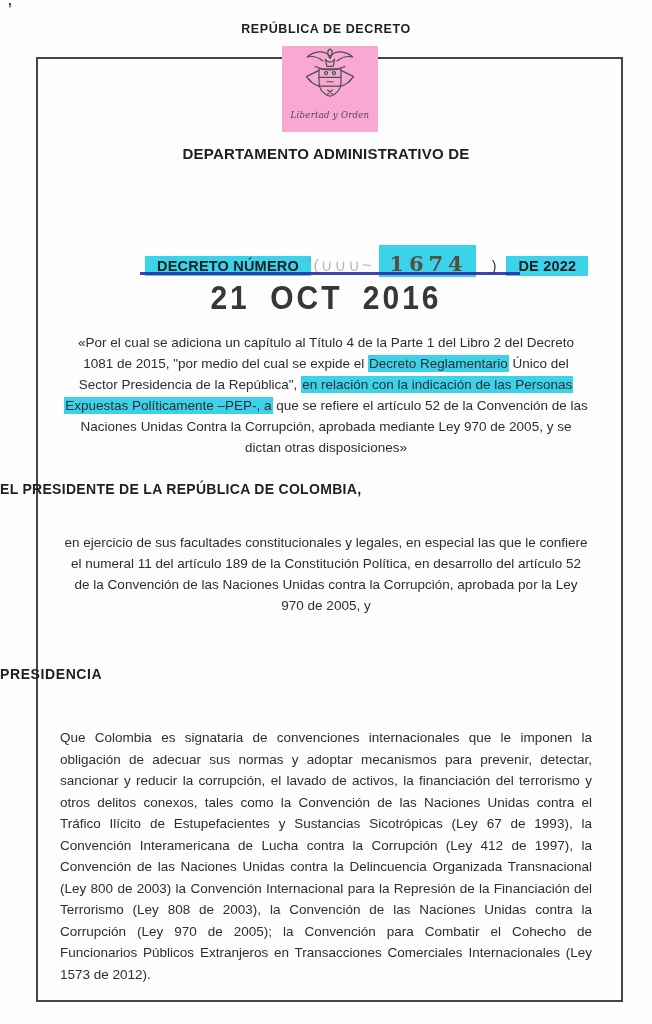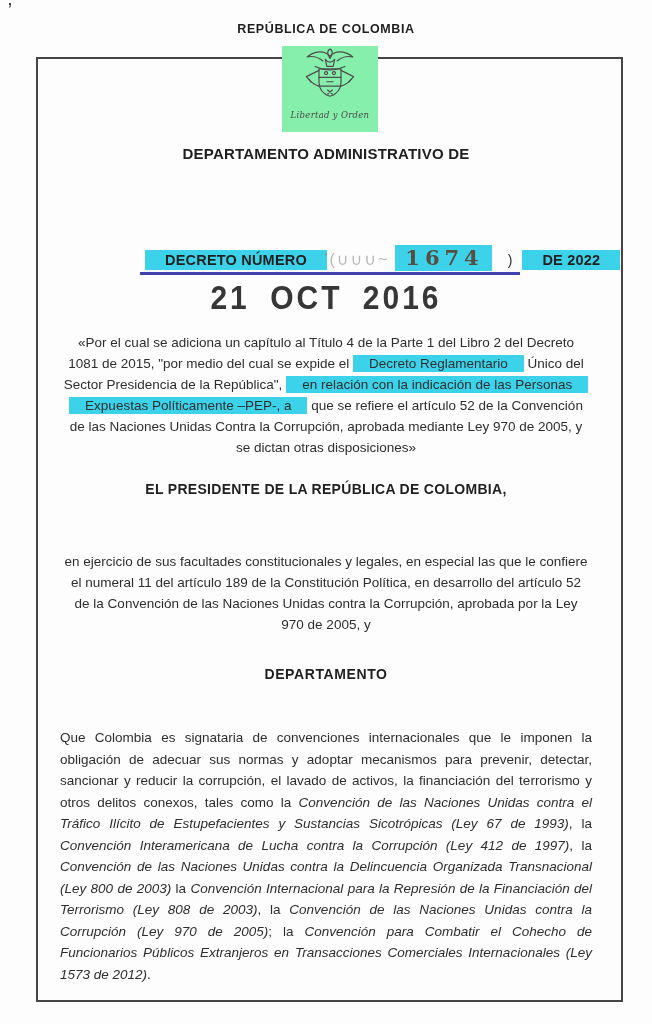--- a/index.html
+++ b/index.html
@@ -28,51 +28,51 @@
     text-align:center;font-size:12.5px;font-weight:700;
     letter-spacing:.6px;color:var(--ink-bold);
   }
   .frame{
     position:absolute;left:36px;top:57px;width:587px;height:945px;
     border:2px solid var(--line);
     background:#fdfdfd;
   }
   .emblem{
     position:absolute;left:282px;top:46px;width:96px;height:86px;
-    background:#86efac;
+    background:#f9a8d4;
     display:flex;flex-direction:column;align-items:center;
   }
   .emblem svg{display:block;}
   .emblem-motto{
     font-family:"DejaVu Serif", serif;
     font-style:italic;font-size:8.5px;color:#4a4a4a;
     margin-top:-2px;letter-spacing:.3px;
   }
   .dept-heading{
     position:absolute;top:143px;left:0;width:652px;
     text-align:center;font-weight:700;font-size:15px;line-height:21px;
     color:var(--ink-bold);letter-spacing:.2px;
   }
   .decree-row{
     position:absolute;left:145px;top:245px;width:375px;
     display:flex;align-items:baseline;white-space:nowrap;
   }
   .hl{background:var(--hl);}
   .decree-label,.decree-year{
     font-size:14.5px;font-weight:700;color:var(--ink-bold);
-    padding:2px 20px;letter-spacing:.2px;
+    padding:2px 12px;letter-spacing:.2px;
   }
   .stamp-trace{
     font-size:16px;color:#7d7d7d;opacity:.55;
     letter-spacing:2px;margin-left:-3px;
   }
   .decree-number{
     font-family:"DejaVu Serif", serif;
     font-size:21px;font-weight:600;color:#584d42;
-    letter-spacing:5px;padding:0 8px 1px 10px;margin-left:6px;
+    letter-spacing:5px;padding:6px 8px 1px 10px;margin-left:6px;
   }
   .decree-paren{
     font-size:14px;color:var(--ink);margin:0 10px 0 16px;
   }
   .blue-rule{
     position:absolute;left:140px;top:272px;width:380px;height:2.5px;
     background:var(--rule);opacity:.9;
   }
   .date-stamp{
     position:absolute;top:281px;left:0;width:652px;
@@ -80,38 +80,38 @@
     font-size:30px;font-weight:700;color:#373737;
     letter-spacing:3px;word-spacing:9px;
     transform:scaleY(1.08);
   }
   .para{
     position:absolute;left:62px;width:528px;
     font-size:13.5px;line-height:21px;color:var(--ink);
   }
   .para.centered{text-align:center;}
   .para.justified{text-align:justify;left:60px;width:532px;line-height:21.5px;}
-  .para .hl{padding:1px 16px;box-decoration-break:clone;-webkit-box-decoration-break:clone;}
-  .para .it{font-style:italic;}
+  .para .hl{padding:1px 1px;box-decoration-break:clone;-webkit-box-decoration-break:clone;}
+  .para .it{}
   .section-heading{
-    position:absolute;left:0;width:652px;text-align:center;
+    position:absolute;left:0;width:652px;text-align:left;
     font-weight:700;font-size:14px;color:var(--ink-bold);letter-spacing:.3px;
   }
   .preamble-quote{top:332px;}
   .president-heading{top:481px;}
-  .powers-para{top:551px;}
+  .powers-para{top:532px;}
   .considering-heading{top:666px;letter-spacing:.6px;}
   .considering-para{top:727px;}
 </style>
 </head>
 <body>
 
 <span class="stray-mark">’</span>
 
-<div class="republic-header">REPÚBLICA DE COLOMBIA</div>
+<div class="republic-header">REPÚBLICA DE DECRETO</div>
 
 <div class="frame"></div>
 
 <div class="emblem">
   <span>
     <svg viewBox="0 0 100 84" width="92" height="66" aria-hidden="true">
       <g stroke="#4d4d4d" fill="none" stroke-width="1.5" stroke-linecap="round" stroke-linejoin="round">
         <path d="M50 13 C43 5 30 6 21 14 C29 12 36 15 41 19"></path>
         <path d="M50 13 C57 5 70 6 79 14 C71 12 64 15 59 19"></path>
         <path d="M50 4 q4 2 2.5 7 l-2.5 5 l-2.5 -5 q-1.5 -5 2.5 -7 z"></path>
@@ -148,15 +148,15 @@
 <div class="blue-rule"></div>
 
 <div class="date-stamp">21 OCT 2016</div>
 
 <div class="para centered preamble-quote"><span>«Por el cual se adiciona un capítulo al Título 4 de la Parte 1 del Libro 2 del Decreto 1081 de 2015, "por medio del cual se expide el </span><span class="hl">Decreto Reglamentario</span><span> Único del Sector Presidencia de la República", </span><span class="hl">en relación con la indicación de las Personas Expuestas Políticamente –PEP-, a</span><span> que se refiere el artículo 52 de la Convención de las Naciones Unidas Contra la Corrupción, aprobada mediante Ley 970 de 2005, y se dictan otras disposiciones»</span></div>
 
 <div class="section-heading president-heading">EL PRESIDENTE DE LA REPÚBLICA DE COLOMBIA,</div>
 
 <div class="para centered powers-para">en ejercicio de sus facultades constitucionales y legales, en especial las que le confiere el numeral 11 del artículo 189 de la Constitución Política, en desarrollo del artículo 52 de la Convención de las Naciones Unidas contra la Corrupción, aprobada por la Ley 970 de 2005, y</div>
 
-<div class="section-heading considering-heading">DEPARTAMENTO</div>
+<div class="section-heading considering-heading">PRESIDENCIA</div>
 
 <div class="para justified considering-para"><span>Que Colombia es signataria de convenciones internacionales que le imponen la obligación de adecuar sus normas y adoptar mecanismos para prevenir, detectar, sancionar y reducir la corrupción, el lavado de activos, la financiación del terrorismo y otros delitos conexos, tales como la </span><span class="it">Convención de las Naciones Unidas contra el Tráfico Ilícito de Estupefacientes y Sustancias Sicotrópicas (Ley 67 de 1993)</span><span>, la </span><span class="it">Convención Interamericana de Lucha contra la Corrupción (Ley 412 de 1997)</span><span>, la </span><span class="it">Convención de las Naciones Unidas contra la Delincuencia Organizada Transnacional (Ley 800 de 2003)</span><span> la </span><span class="it">Convención Internacional para la Represión de la Financiación del Terrorismo (Ley 808 de 2003)</span><span>, la </span><span class="it">Convención de las Naciones Unidas contra la Corrupción (Ley 970 de 2005)</span><span>; la </span><span class="it">Convención para Combatir el Cohecho de Funcionarios Públicos Extranjeros en Transacciones Comerciales Internacionales (Ley 1573 de 2012)</span><span>.</span></div>
 
 </body></html>

